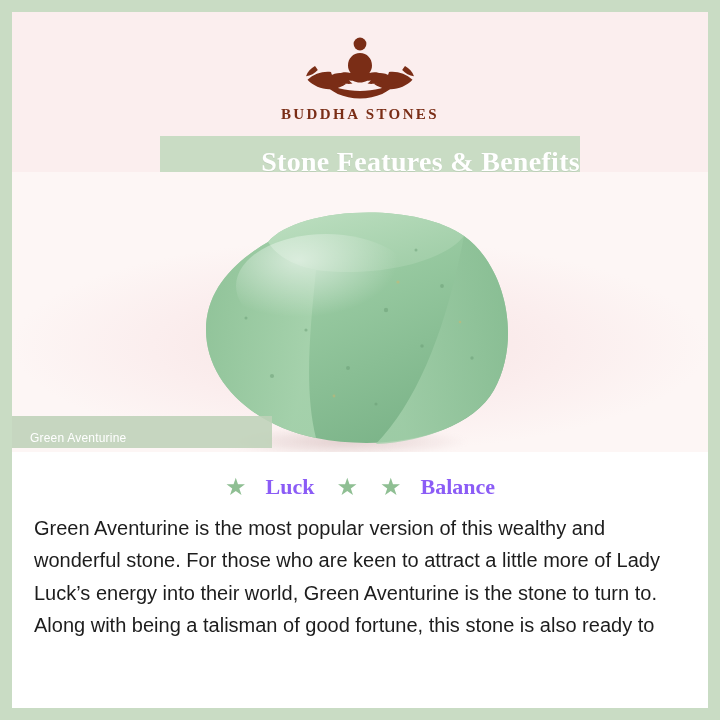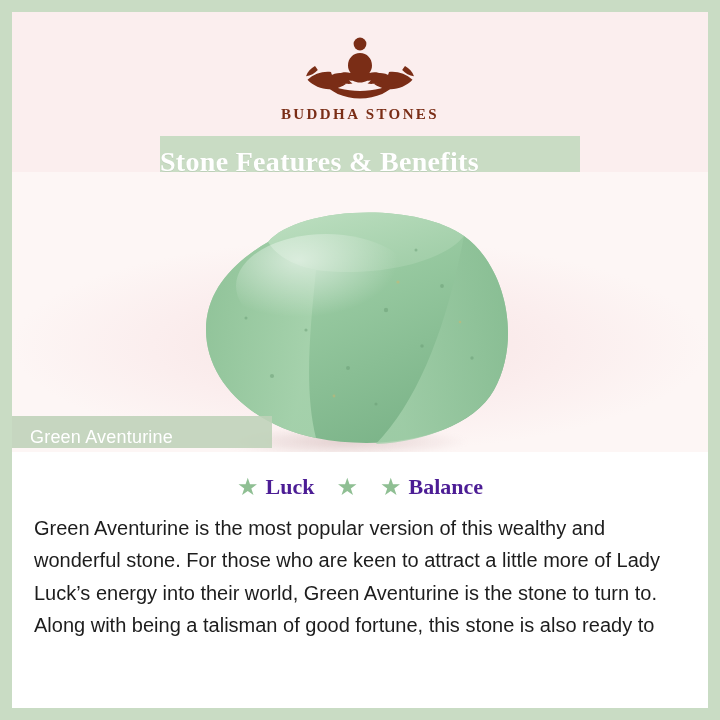--- a/index.html
+++ b/index.html
@@ -67,21 +67,21 @@
   
   .title-ribbon {
     position: absolute;
     left: 148px;
     top: 124px;
     width: 420px;
     height: 52px;
     background: #c9dcc4;
     display: flex;
     align-items: center;
-    justify-content: flex-start;
+    justify-content: flex-end;
   }
   .title-ribbon .title-text {
     font-family: "Liberation Serif", serif;
     font-weight: bold;
     font-size: 28px;
     color: #ffffff;
     letter-spacing: 0.3px;
     text-shadow: 0 1px 0 rgba(0,0,0,0.06);
   }
 
@@ -128,21 +128,21 @@
     left: 0;
     top: 404px;
     width: 260px;
     height: 32px;
     background: rgba(190, 210, 184, 0.88);
     display: flex;
     align-items: center;
   }
   .caption-bar .caption-text {
     padding-left: 18px;
-    font-size: 18px;
+    font-size: 12px;
     color: #ffffff;
     font-family: "Liberation Sans", sans-serif;
     letter-spacing: 0.2px;
     margin-top: 11px;
   }
 
   
   .benefits {
     position: absolute;
     left: 0;
@@ -157,24 +157,25 @@
     display: flex;
     align-items: center;
     gap: 7px;
   }
   .benefit .star {
     color: #8fbf93;
     font-size: 24px;
     line-height: 1;
   }
   .benefit .blabel {
-    color: #4c1d95;
+    color: #8b5cf6;
     font-size: 22px;
     font-weight: bold;
     font-family: "Liberation Serif", serif;
+    margin-left: 12px;
   }
 
   
   .body-text {
     position: absolute;
     left: 22px;
     top: 500px;
     width: 658px;
     font-size: 20px;
     line-height: 1.62;

